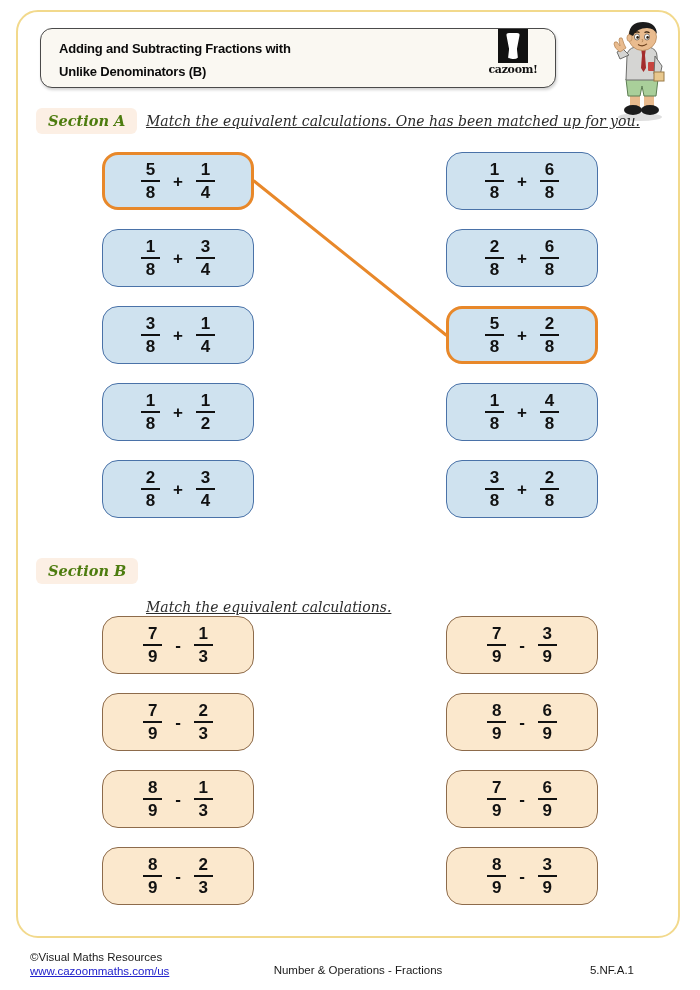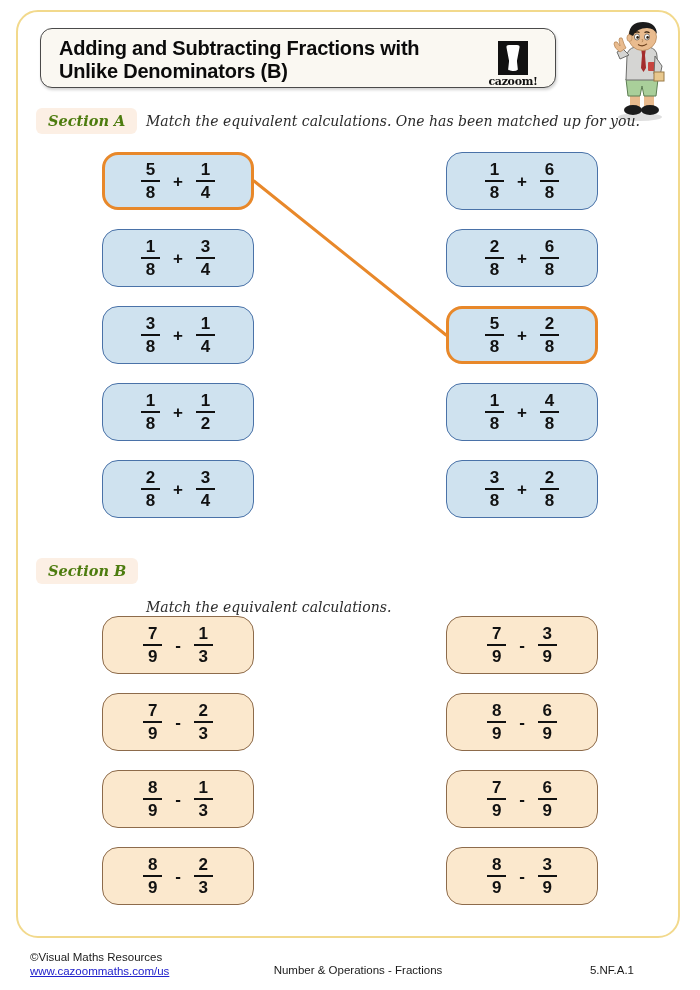--- a/index.html
+++ b/index.html
@@ -39,33 +39,33 @@
     border: 1.5px solid #4a4a4a;
     border-radius: 12px;
     box-sizing: border-box;
     box-shadow: 1px 2px 3px rgba(0,0,0,0.18);
   }
   #title-text {
     position: absolute;
     left: 18px;
     top: 8px;
     width: 420px;
-    font-size: 20px;
+    font-size: 13px;
     font-weight: bold;
     line-height: 23px;
     color: #0b0b0b;
     letter-spacing: -0.2px;
     white-space: pre-line;
   }
 
   
   #cazoom-logo {
     position: absolute;
     right: 14px;
-    top: 12px;
+    top: 0;
     width: 56px;
     height: 48px;
   }
   #cazoom-mark {
     position: absolute;
     left: 13px;
     top: 0px;
     width: 30px;
     height: 34px;
     background: #111111;
@@ -128,20 +128,21 @@
   .section-instr {
     position: absolute;
     top: 0;
     height: 26px;
     line-height: 26px;
     font-family: "DejaVu Serif", serif;
     font-style: italic;
     font-size: 14px;
     color: #2b2b2b;
     white-space: nowrap;
+    text-decoration: underline;
   }
   #section-a-head { left: 36px; top: 108px; width: 560px; }
   #section-a-instr { left: 110px; }
   #section-b-head { left: 36px; top: 558px; width: 560px; padding-left: 25px; }
   #section-b-instr { left: 110px; margin-top: 36px; }
 
   
   .match-box {
     position: absolute;
     width: 152px;

